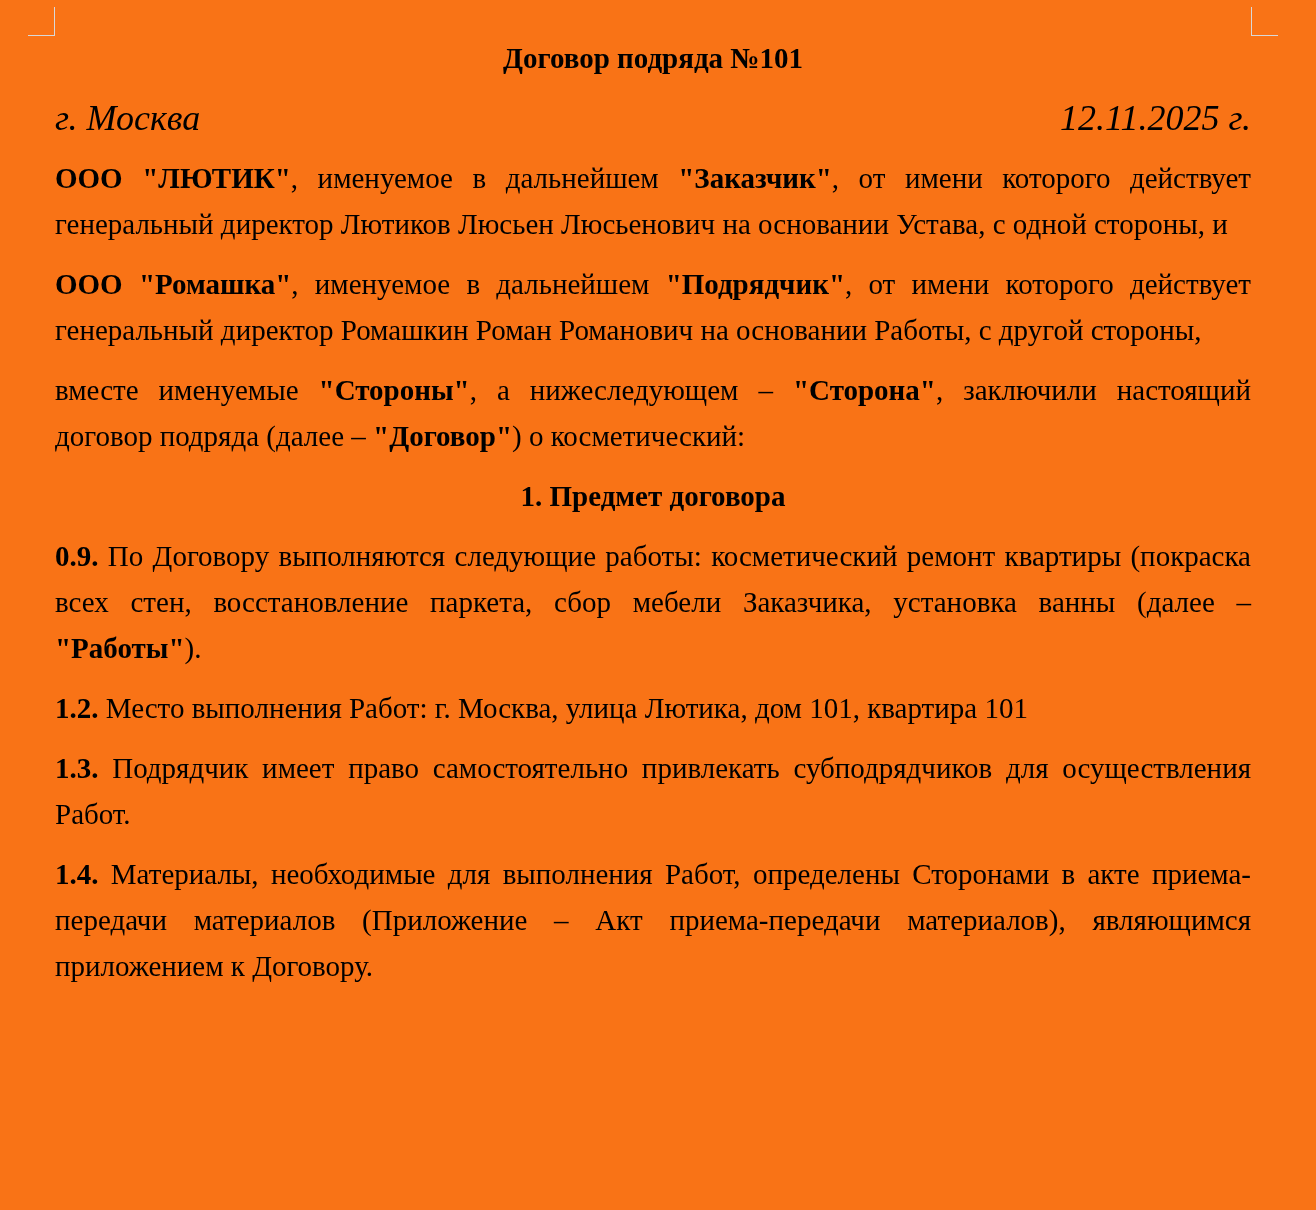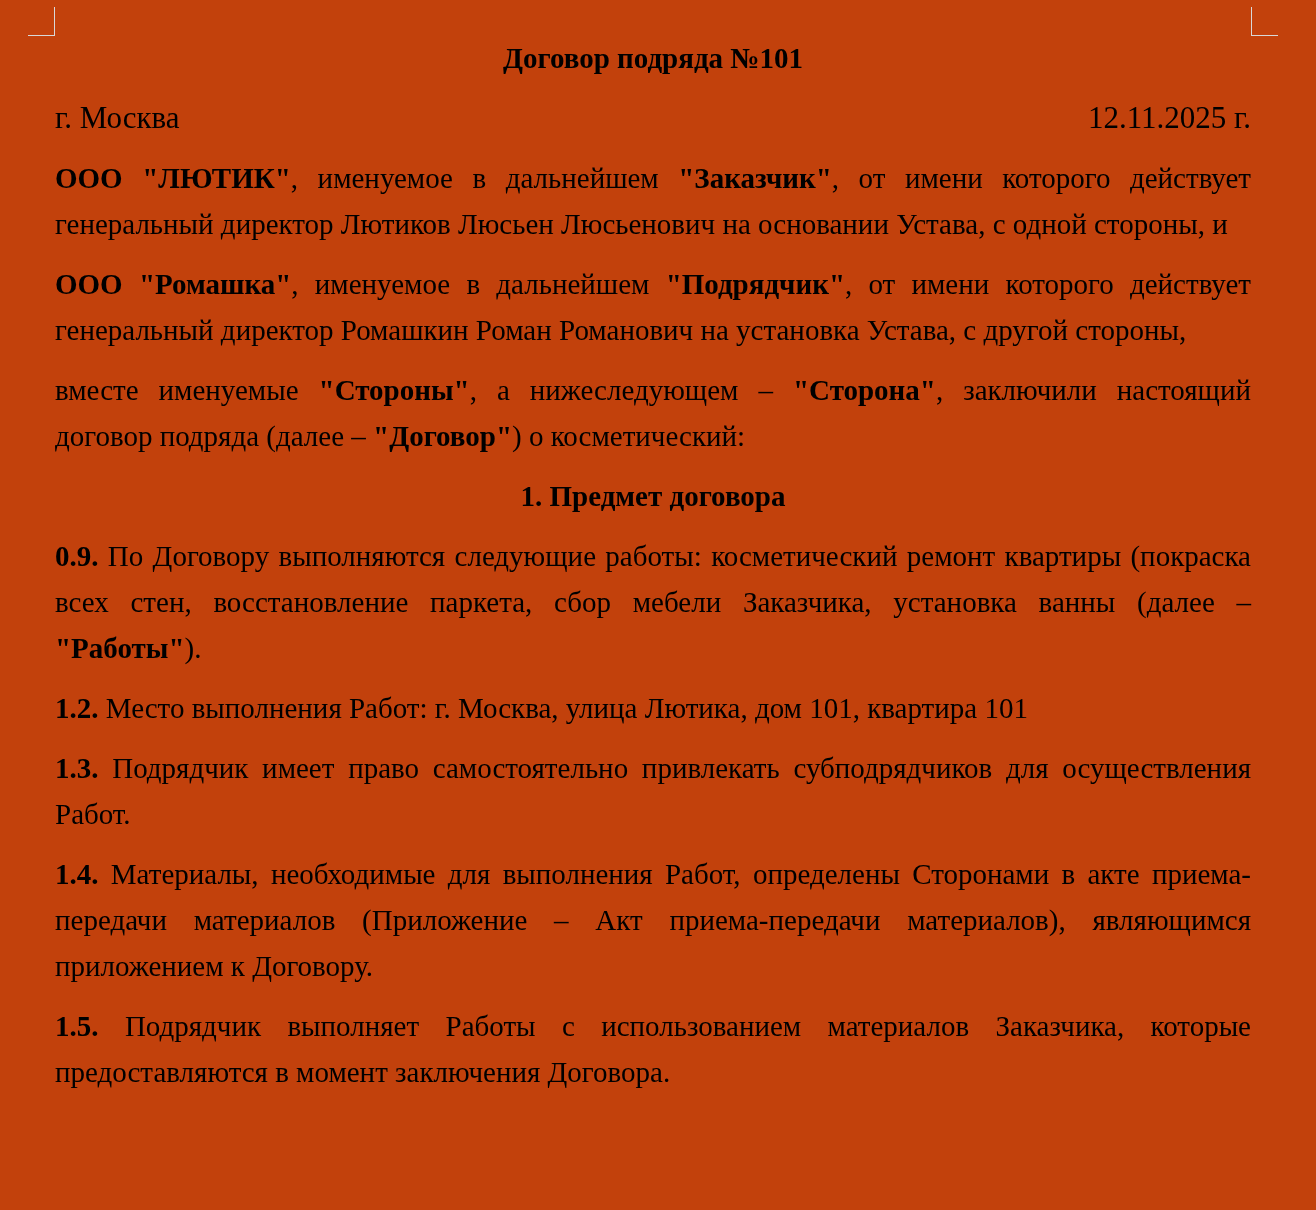--- a/index.html
+++ b/index.html
@@ -4,21 +4,21 @@
 <style>
   html, body {
     margin: 0;
     padding: 0;
     background: #ffffff;
   }
   .page {
     position: relative;
     width: 1316px;
     height: 1210px;
-    background: #c2410c;
+    background: #f97316;
     overflow: hidden;
     font-family: "Liberation Serif", "DejaVu Serif", serif;
     color: #000000;
   }
   
   .crop-mark {
     position: absolute;
     width: 26px;
     height: 28px;
     top: 7px;
@@ -43,23 +43,24 @@
     margin: 0 0 14px 0;
     font-size: 29px;
     line-height: 46px;
     font-weight: bold;
     text-align: center;
   }
   .dateline {
     display: flex;
     justify-content: space-between;
     align-items: baseline;
-    font-size: 31px;
+    font-size: 36px;
     line-height: 46px;
     margin: 0 0 14px 0;
+    font-style: italic;
   }
   .para {
     font-size: 29px;
     line-height: 46px;
     text-align: justify;
     text-justify: inter-word;
     margin: 0 0 14px 0;
   }
   .para.heading {
     text-align: center;
@@ -80,23 +81,22 @@
   <div class="content">
     <div class="doc-title">Договор подряда №101</div>
 
     <div class="dateline">
       <span>г. Москва</span>
       <span>12.11.2025 г.</span>
     </div>
 
     <div>
         <div class="para"><span class="b">ООО "ЛЮТИК"</span><span>, именуемое в дальнейшем </span><span class="b">"Заказчик"</span><span>, от имени которого действует генеральный директор Лютиков Люсьен Люсьенович на основании Устава, с одной стороны, и</span></div>
-        <div class="para"><span class="b">ООО "Ромашка"</span><span>, именуемое в дальнейшем </span><span class="b">"Подрядчик"</span><span>, от имени которого действует генеральный директор Ромашкин Роман Романович на установка Устава, с другой стороны,</span></div>
+        <div class="para"><span class="b">ООО "Ромашка"</span><span>, именуемое в дальнейшем </span><span class="b">"Подрядчик"</span><span>, от имени которого действует генеральный директор Ромашкин Роман Романович на основании Работы, с другой стороны,</span></div>
         <div class="para"><span>вместе именуемые </span><span class="b">"Стороны"</span><span>, а нижеследующем – </span><span class="b">"Сторона"</span><span>, заключили настоящий договор подряда (далее – </span><span class="b">"Договор"</span><span>) о косметический:</span></div>
         <div class="para heading"><span class="b">1. Предмет договора</span></div>
         <div class="para"><span class="b">0.9.</span><span> По Договору выполняются следующие работы: косметический ремонт квартиры (покраска всех стен, восстановление паркета, сбор мебели Заказчика, установка ванны (далее – </span><span class="b">"Работы"</span><span>).</span></div>
         <div class="para"><span class="b">1.2.</span><span> Место выполнения Работ: г. Москва, улица Лютика, дом 101, квартира 101</span></div>
         <div class="para"><span class="b">1.3.</span><span> Подрядчик имеет право самостоятельно привлекать субподрядчиков для осуществления Работ.</span></div>
         <div class="para"><span class="b">1.4.</span><span> Материалы, необходимые для выполнения Работ, определены Сторонами в акте приема-передачи материалов (Приложение – Акт приема-передачи материалов), являющимся приложением к Договору.</span></div>
-        <div class="para"><span class="b">1.5.</span><span> Подрядчик выполняет Работы с использованием материалов Заказчика, которые предоставляются в момент заключения Договора.</span></div>
       </div>
   </div>
 </div>
 
 </body></html>

